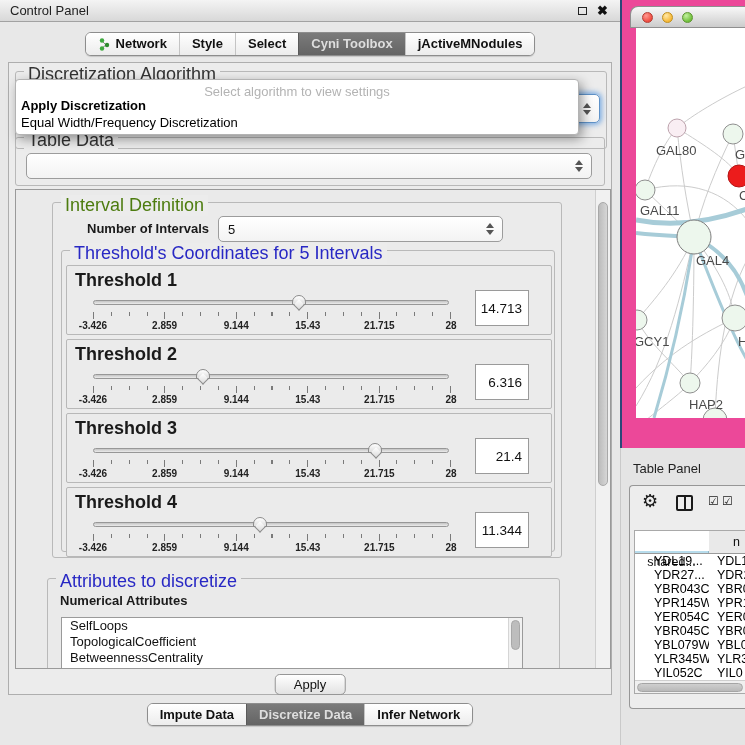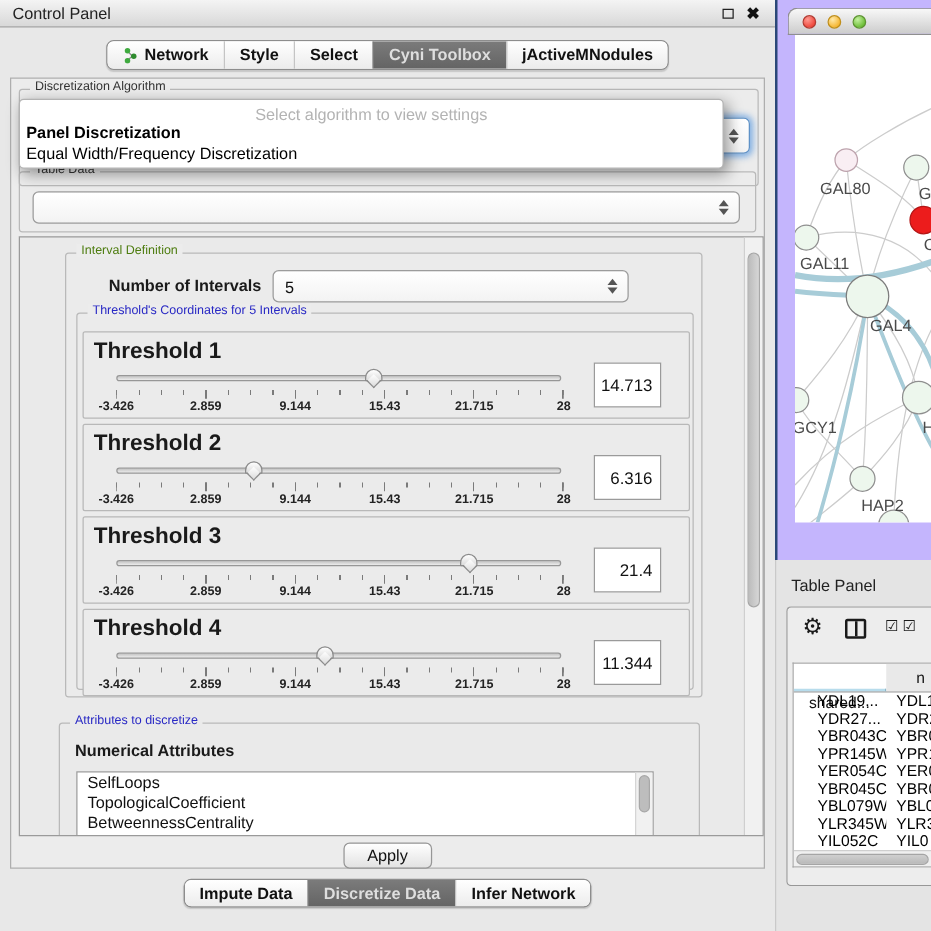--- a/index.html
+++ b/index.html
@@ -18,21 +18,21 @@
   .tabs { display:inline-flex; border:1px solid #8d8d8d; border-radius:6px; overflow:hidden; background:#fff; height:24px; box-shadow:0 1px 1px rgba(0,0,0,.15); }
   .tab { padding:0 12px; line-height:22px; font-weight:bold; font-size:13px; color:#111;
     background:linear-gradient(#ffffff,#ececec); border-left:1px solid #c4c4c4; display:flex; align-items:center; gap:5px; cursor:default; }
   .tab:first-child { border-left:none; }
   .tab.sel { background:linear-gradient(#7b7b7b,#646464); color:#dedede; border-left-color:#5a5a5a; }
 
   .main-panel { position:absolute; left:8px; top:62px; width:604px; height:633px;
     border:1px solid #aeaeae; background:#ececec; }
 
   .group { position:absolute; border:1px solid #b9b9b9; border-radius:3px; }
-  .group-label { position:absolute; top:-8px; left:8px; background:#ececec; padding:0 4px; font-size:10px; color:#333; white-space:nowrap; }
+  .group-label { position:absolute; top:-8px; left:8px; background:#ececec; padding:0 4px; font-size:18px; color:#333; white-space:nowrap; }
   .group-label.green { color:#4d7c0f; }
   .group-label.blue { color:#2828c4; }
 
   .combo { position:absolute; background:linear-gradient(#ffffff,#f3f3f3); border:1px solid #9c9c9c; border-radius:5px; }
   .combo .val { position:absolute; left:9px; top:0; line-height:100%; font-size:13px; color:#111; display:flex; align-items:center; height:100%; }
   .spin { position:absolute; right:8px; top:50%; transform:translateY(-50%); width:9px; height:12px; }
   .spin:before, .spin:after { content:""; position:absolute; left:1px; border-left:4px solid transparent; border-right:4px solid transparent; }
   .spin:before { top:0; border-bottom:5px solid #555; }
   .spin:after  { bottom:0; border-top:5px solid #555; }
 
@@ -75,21 +75,21 @@
   .list-scroll { position:absolute; right:0; top:0; width:14px; height:100%; background:#f1f1f1; border-left:1px solid #d5d5d5; }
   .list-thumb { position:absolute; left:2px; top:2px; width:9px; height:30px; border-radius:5px; background:#bdbdbd; border:1px solid #a8a8a8; }
 
   .apply-btn { position:absolute; left:50%; transform:translateX(-50%); top:611px; height:21px; padding:0 18px;
     background:linear-gradient(#ffffff,#e2e2e2); border:1px solid #969696; border-radius:5px; font-size:13px; line-height:19px; color:#111; }
 
   .bottom-tabbar { position:absolute; left:0; top:703px; width:620px; display:flex; justify-content:center; }
 
   
   .right { position:absolute; left:620px; top:0; width:125px; height:745px; background:#e4e4e4; }
-  .net-frame { position:absolute; left:0; top:0; width:125px; height:448px; background:#c4b5fd; border-left:2px solid #2b4878; }
+  .net-frame { position:absolute; left:0; top:0; width:125px; height:448px; background:#ec4899; border-left:2px solid #2b4878; }
   .net-titlebar { position:absolute; left:8px; top:6px; width:117px; height:22px;
     background:linear-gradient(#f8f8f8,#cccccc); border:1px solid #8f8f8f; border-right:none; border-radius:8px 0 0 0; }
   .tl { position:absolute; top:5px; width:11px; height:11px; border-radius:50%; }
   .tl.red { left:11px; background:radial-gradient(circle at 35% 30%,#ff9a92,#ef4b3f 70%); border:1px solid #b23c33; }
   .tl.yellow { left:31px; background:radial-gradient(circle at 35% 30%,#ffe9a8,#f6b735 70%); border:1px solid #c08f1b; }
   .tl.green { left:51px; background:radial-gradient(circle at 35% 30%,#c4f1a0,#6fbf3a 70%); border:1px solid #5d9431; }
   .net-canvas { position:absolute; left:14px; top:28px; width:111px; height:390px; background:#fff; overflow:hidden; }
 
   .below-net { position:absolute; left:0; top:448px; width:125px; height:297px; background:#e4e4e4; border-left:1px solid #c9c9c9; }
   .tp-title { position:absolute; left:12px; top:13px; font-size:13px; color:#222; }
@@ -156,21 +156,21 @@
 
     <div class="group" style="left:6px; top:8px; width:592px; height:78px;">
       <span class="group-label">Discretization Algorithm</span>
       <div class="combo algo-combo">
         <span class="spin"></span>
       </div>
     </div>
 
     <div class="popup">
       <div class="ph">Select algorithm to view settings</div>
-      <div class="it b">Panel Discretization</div>
+      <div class="it b">Apply Discretization</div>
       <div class="it">Equal Width/Frequency Discretization</div>
     </div>
 
     <div class="group" style="left:6px; top:74px; width:590px; height:49px;">
       <span class="group-label">Table Data</span>
       <div class="combo" style="left:10px; top:15px; width:566px; height:26px;">
         <span class="spin"></span>
       </div>
     </div>
 

